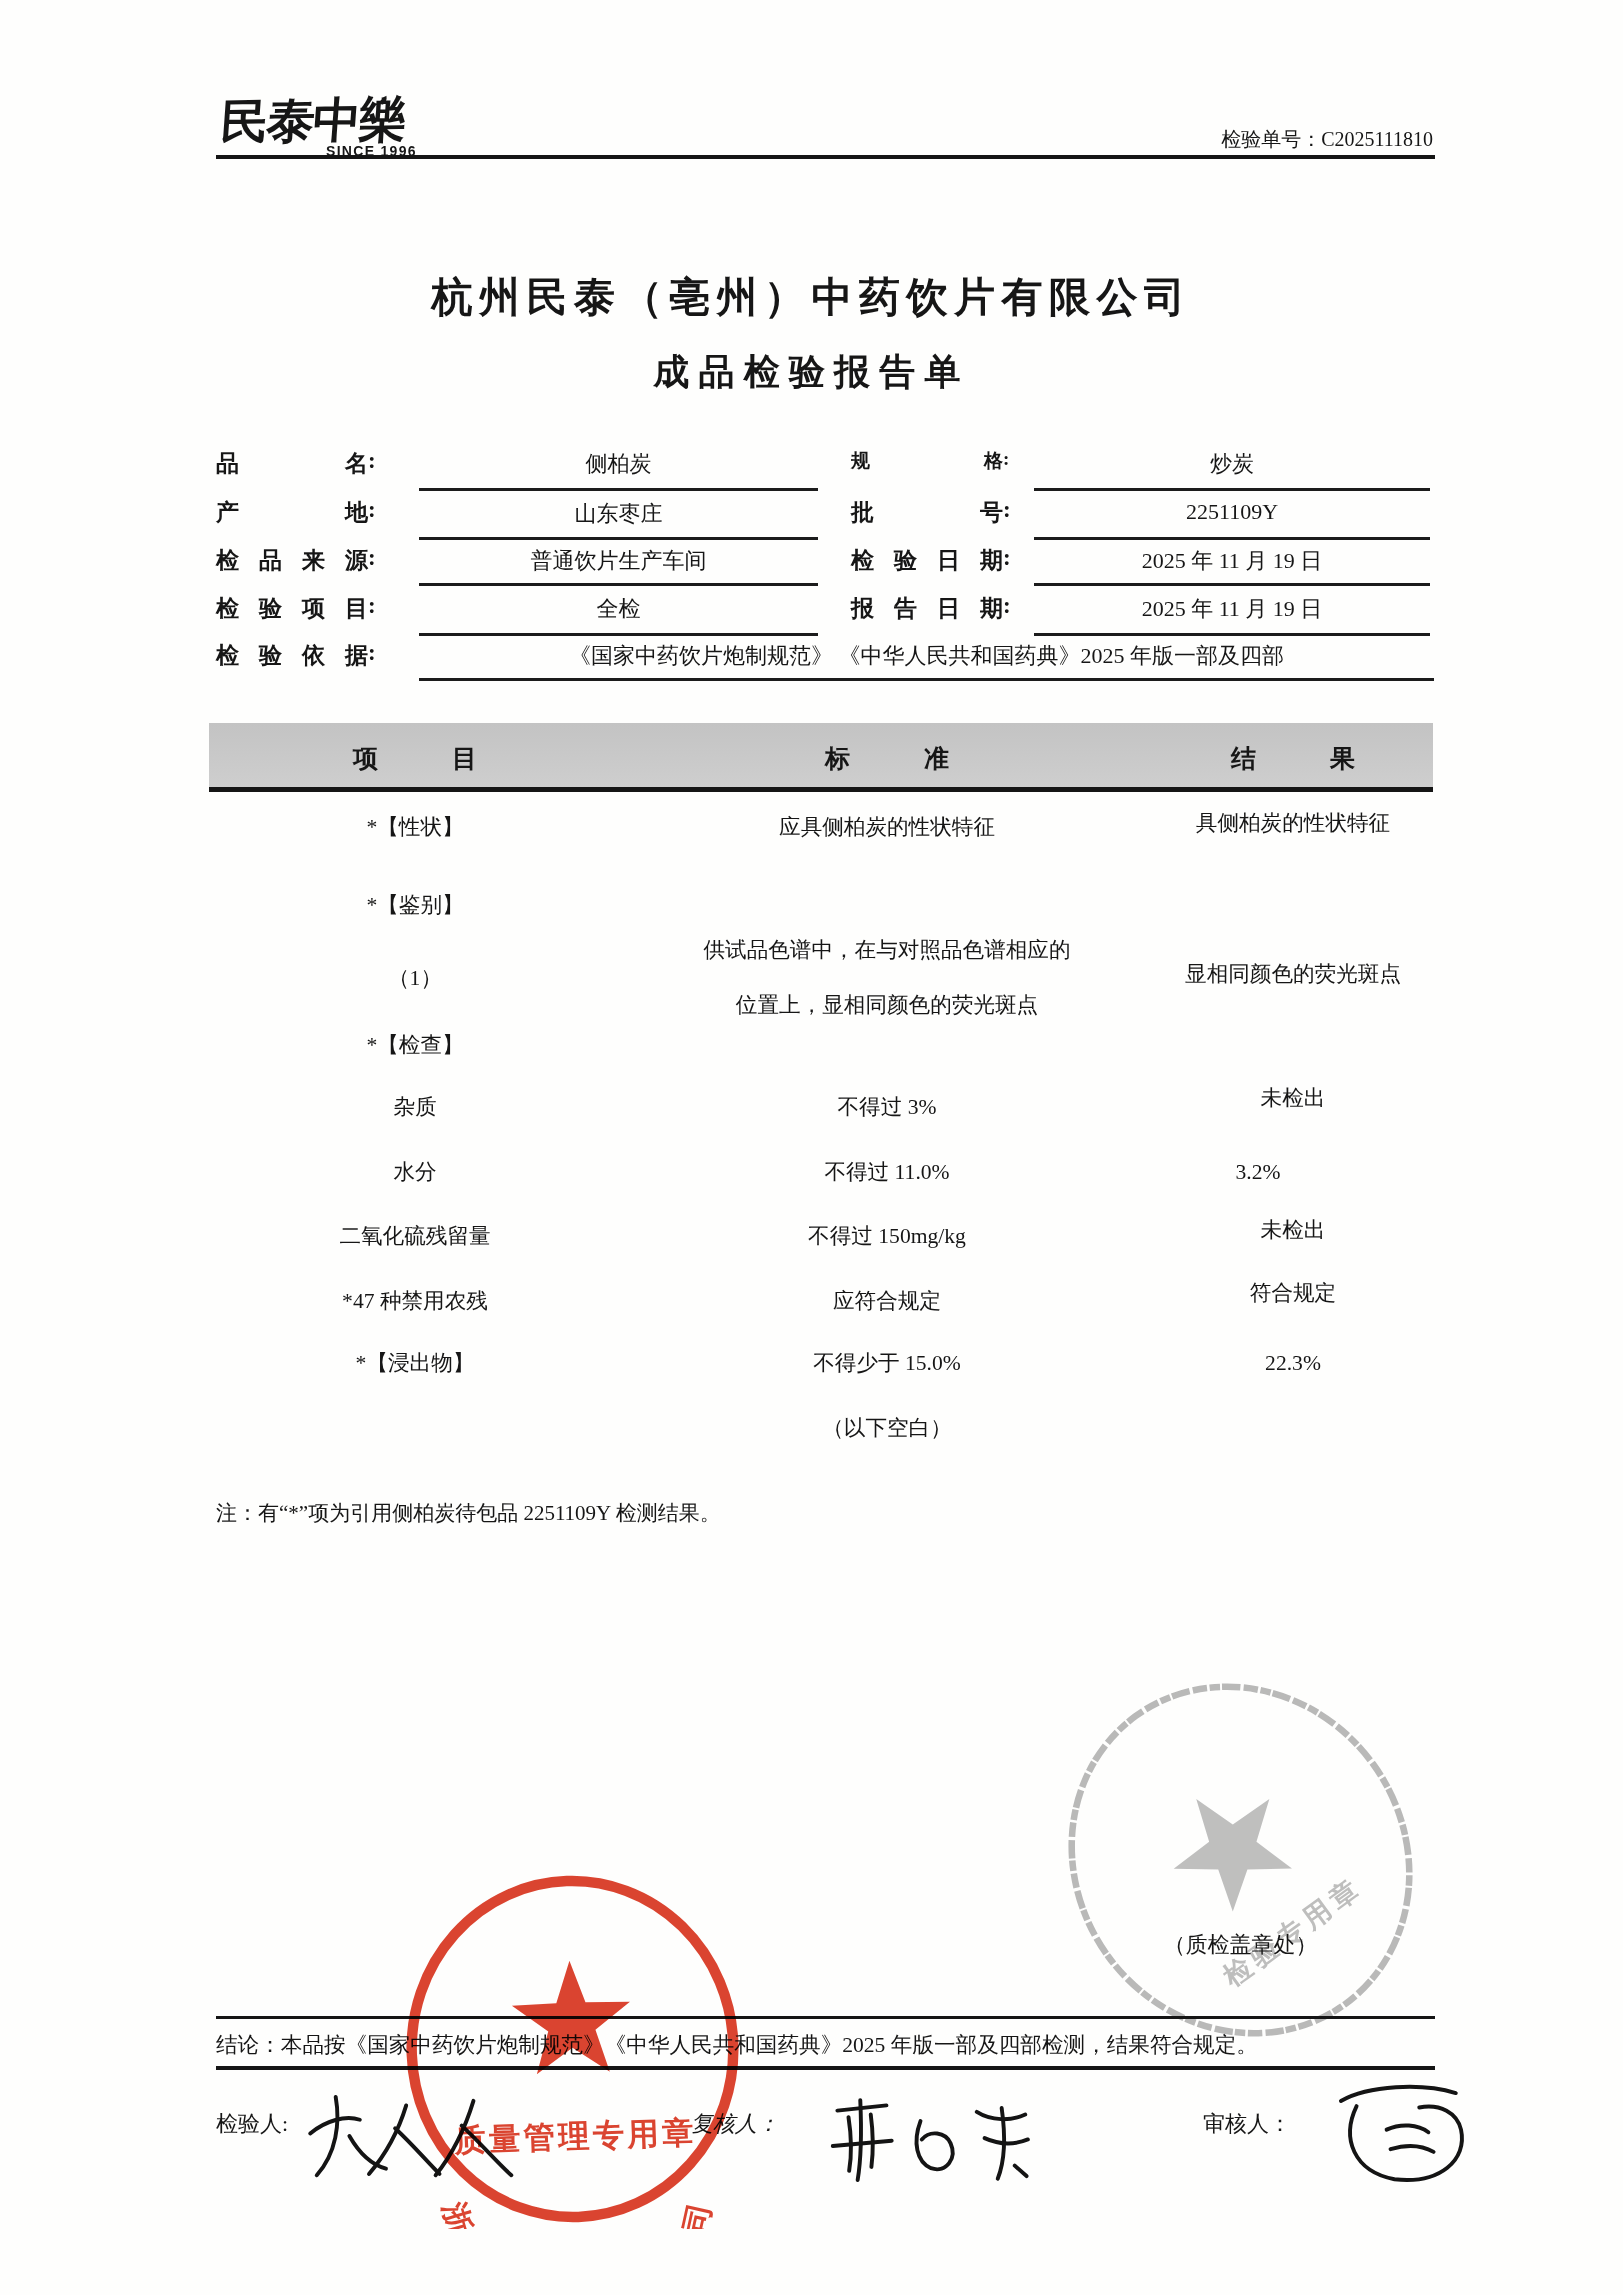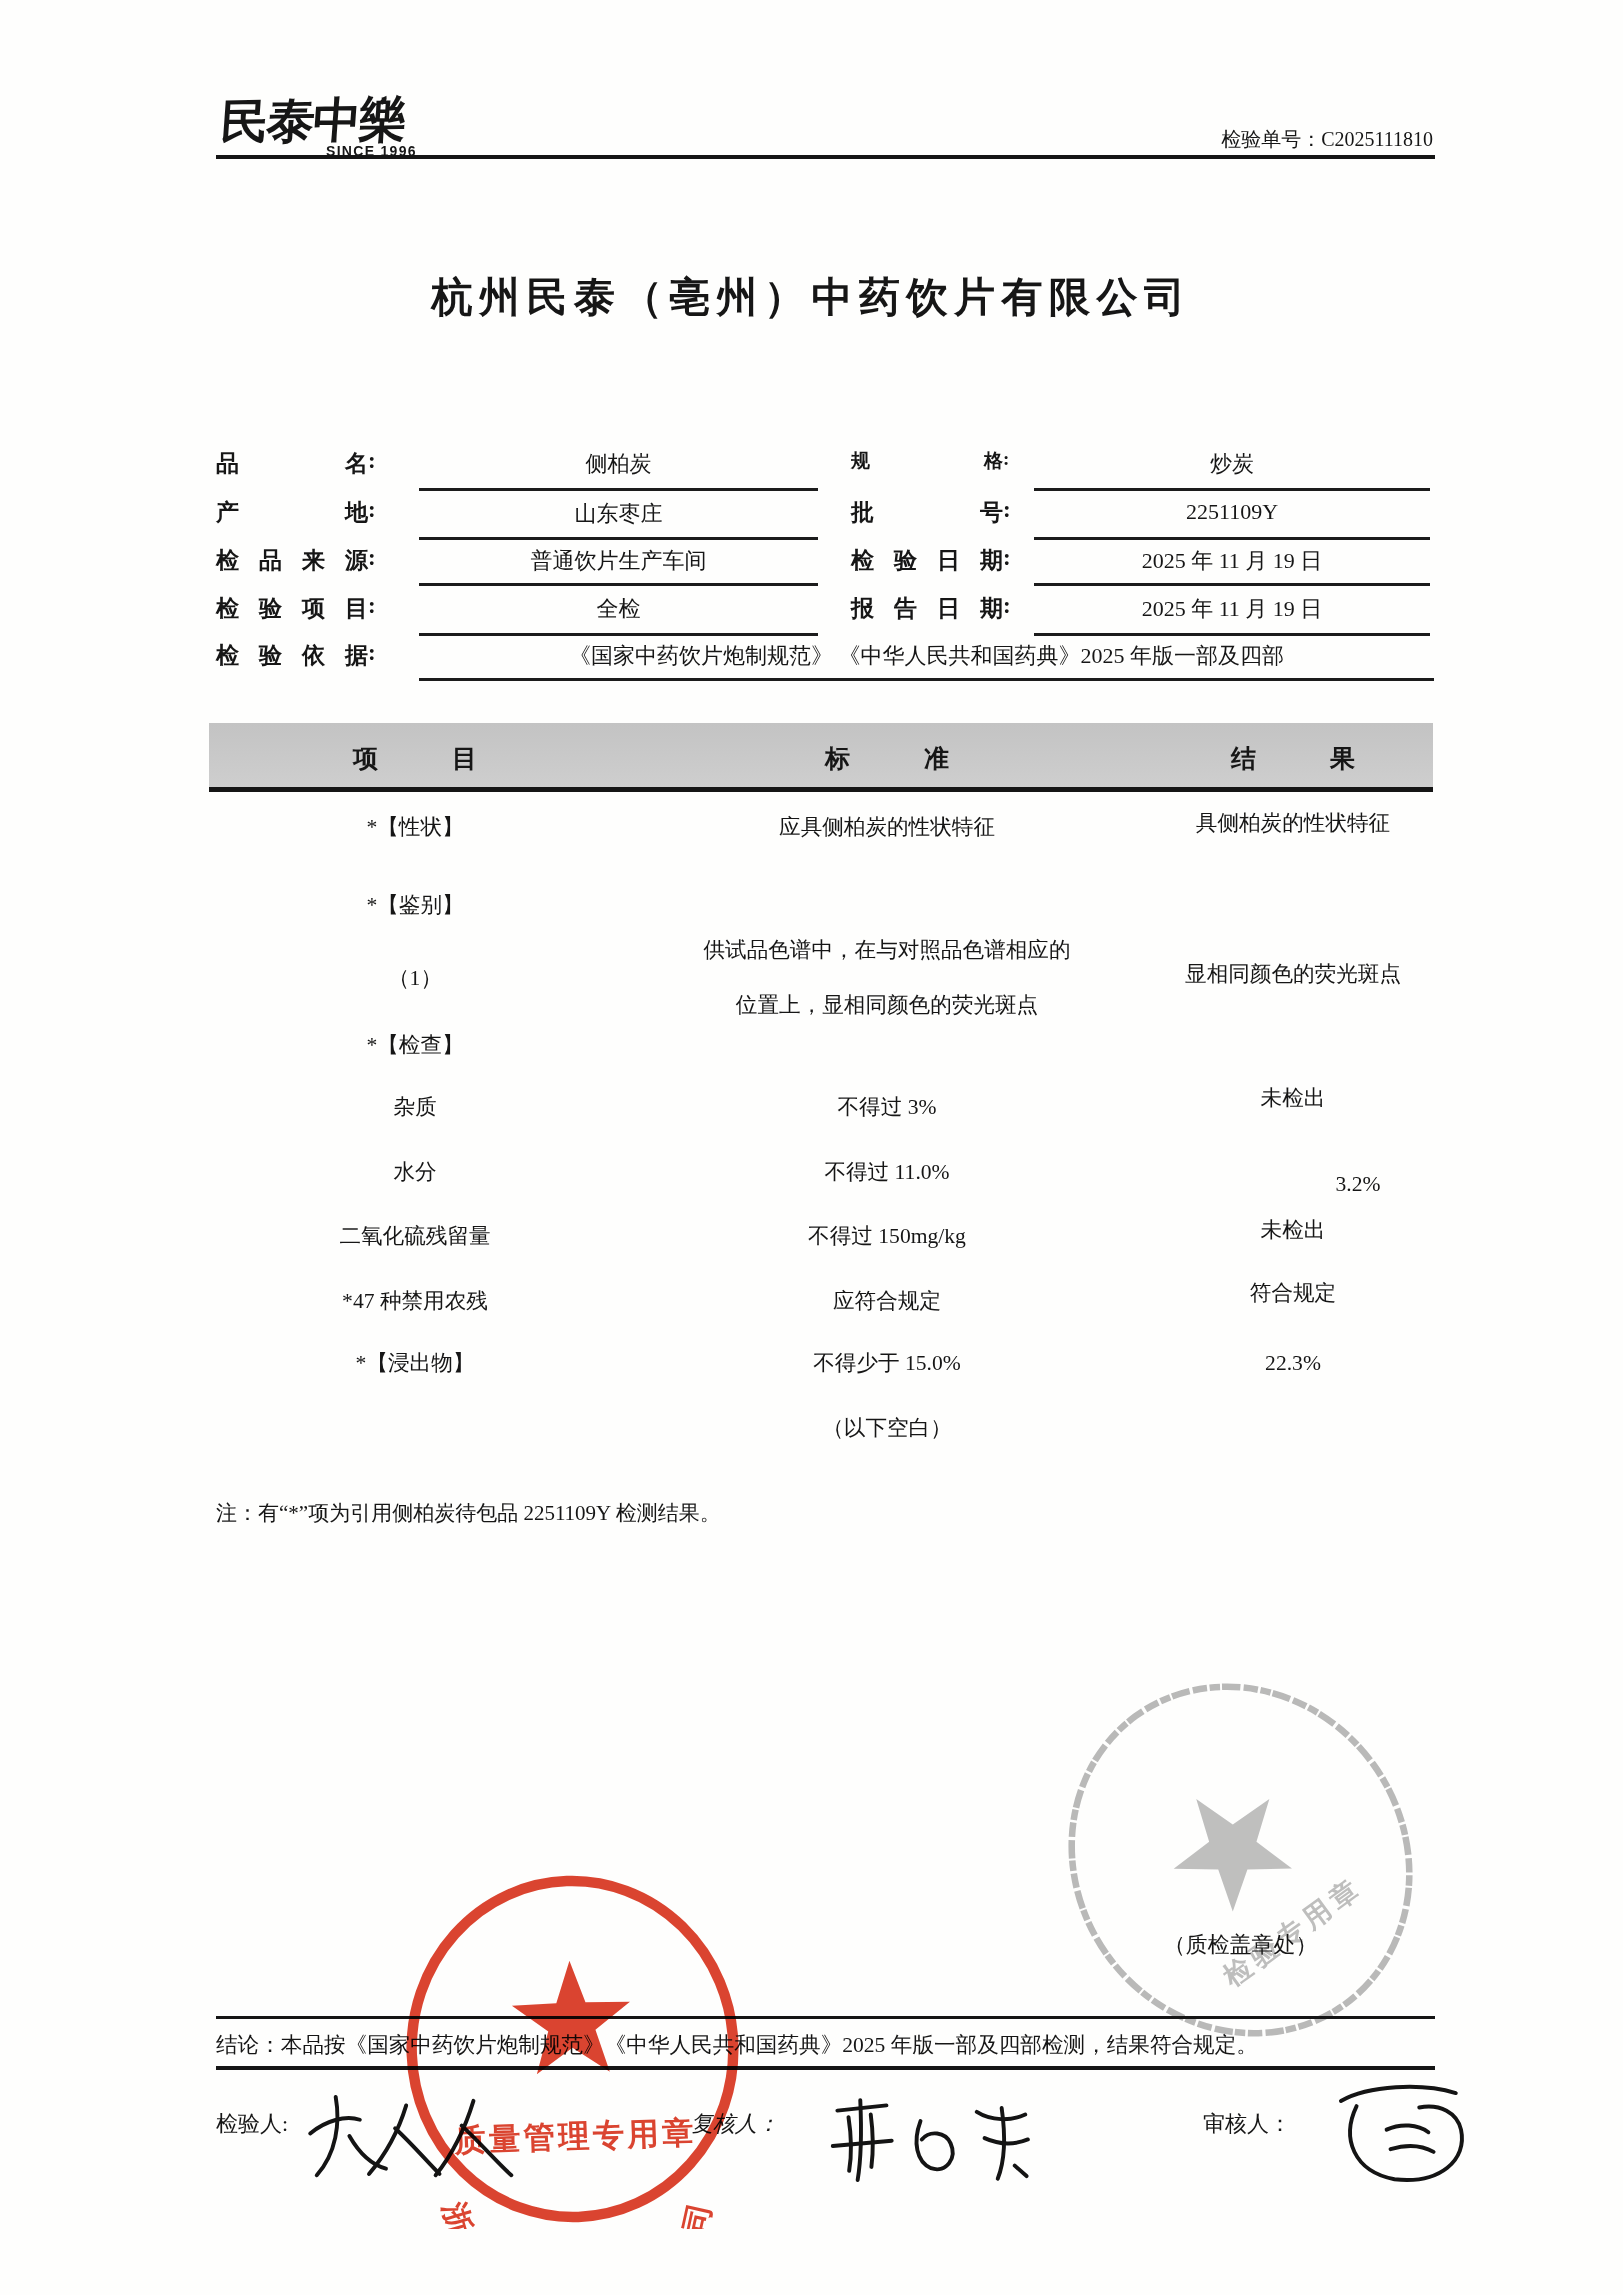--- a/index.html
+++ b/index.html
@@ -29,20 +29,21 @@
 <body>
 
 <div class="page">
 
   <div class="abs" style="left:221px; top:97px; font-size:48px; font-weight:900; letter-spacing:-2px; transform:skewX(-5deg) rotate(-1deg); line-height:1;">民泰中樂</div>
   <div class="abs" style="left:326px; top:143px; font-size:14px; font-weight:bold; letter-spacing:1.3px; font-family:'Liberation Sans',sans-serif;">SINCE 1996</div>
   <div class="abs" style="left:936px; top:126px; width:497px; text-align:right; font-size:20px;">检验单号：C2025111810</div>
   <div class="rule" style="left:216px; top:155px; width:1219px; height:3.9px;"></div>
 
   <div class="abs ctr b" style="left:0; top:270px; width:1623px; font-size:41px; letter-spacing:6.5px;">杭州民泰（亳州）中药饮片有限公司</div>
+  <div class="abs ctr b" style="left:0; top:348px; width:1623px; font-size:36px; letter-spacing:9.2px;">成品检验报告单</div>
 
   <div class="abs b" style="left:216px; top:448px; font-size:23px;"><span class="lbl">品名</span><span>:</span></div>
   <div class="val" style="left:419px; top:449px; width:399px;">侧柏炭</div>
   <div class="uline" style="left:419px; top:488px; width:399px;"></div>
   <div class="abs b" style="left:851px; top:448px; font-size:19px;"><span class="lbl">规格</span><span>:</span></div>
   <div class="val" style="left:1034px; top:449px; width:396px;">炒炭</div>
   <div class="uline" style="left:1034px; top:488px; width:396px;"></div>
 
   <div class="abs b" style="left:216px; top:497px; font-size:23px;"><span class="lbl">产地</span><span>:</span></div>
   <div class="val" style="left:419px; top:499px; width:399px;">山东枣庄</div>
@@ -87,21 +88,21 @@
   <div class="cell" style="left:1149px; top:961px; width:288px;">显相同颜色的荧光斑点</div>
 
   <div class="cell" style="left:209px; top:1032px; width:412px;">*【检查】</div>
 
   <div class="cell" style="left:209px; top:1094px; width:412px;">杂质</div>
   <div class="cell" style="left:625px; top:1094px; width:524px;">不得过 3%</div>
   <div class="cell" style="left:1149px; top:1085px; width:288px;">未检出</div>
 
   <div class="cell" style="left:209px; top:1159px; width:412px;">水分</div>
   <div class="cell" style="left:625px; top:1159px; width:524px;">不得过 11.0%</div>
-  <div class="cell" style="left:1214px; top:1159px; width:288px;margin-top:12px;">3.2%</div>
+  <div class="cell" style="left:1114px; top:1159px; width:288px;">3.2%</div>
 
   <div class="cell" style="left:209px; top:1223px; width:412px;">二氧化硫残留量</div>
   <div class="cell" style="left:625px; top:1223px; width:524px;">不得过 150mg/kg</div>
   <div class="cell" style="left:1149px; top:1217px; width:288px;">未检出</div>
 
   <div class="cell" style="left:209px; top:1288px; width:412px;">*47 种禁用农残</div>
   <div class="cell" style="left:625px; top:1288px; width:524px;">应符合规定</div>
   <div class="cell" style="left:1149px; top:1280px; width:288px;">符合规定</div>
 
   <div class="cell" style="left:209px; top:1350px; width:412px;">*【浸出物】</div>

